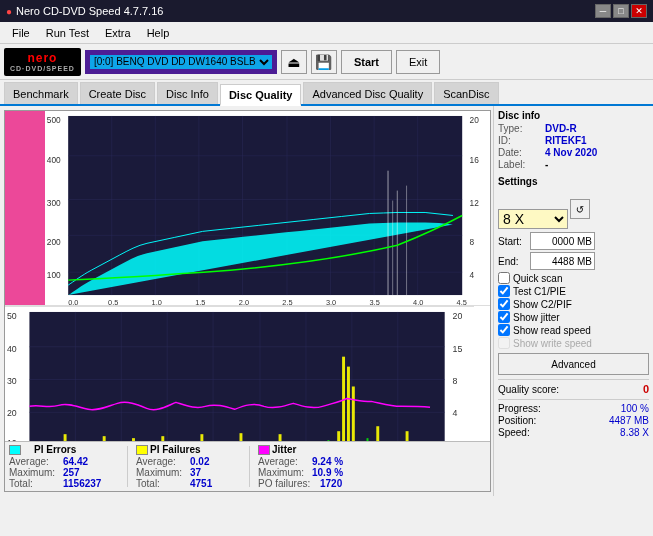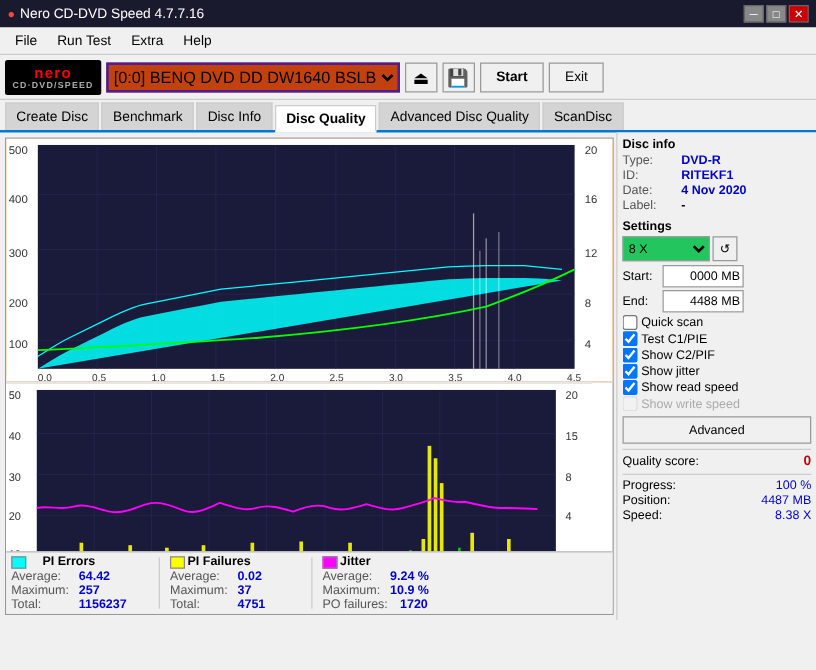--- a/index.html
+++ b/index.html
@@ -14,21 +14,21 @@
     
     
     .menu-bar { background: #f0f0f0; height: 22px; display: flex; align-items: center; border-bottom: 1px solid #ccc; padding-left: 4px; }
     .menu-item { padding: 2px 8px; font-size: 11px; cursor: pointer; color: #000; }
     
     
     .toolbar { background: #f0f0f0; height: 36px; display: flex; align-items: center; padding: 2px 4px; border-bottom: 1px solid #ccc; gap: 4px; }
     .nero-logo { background: #000; color: white; padding: 2px 6px; font-size: 10px; font-weight: bold; border-radius: 2px; height: 28px; display: flex; flex-direction: column; align-items: center; justify-content: center; }
     .nero-logo .nero { font-size: 12px; font-weight: bold; color: #ff0000; letter-spacing: 1px; }
     .nero-logo .subtitle { font-size: 7px; color: #aaa; letter-spacing: 1px; }
-    .drive-select { height: 24px; font-size: 13px; border: 2px solid #4c1d95; background: #c2410c; min-width: 180px; }
+    .drive-select { height: 24px; font-size: 10px; border: 5px solid #4c1d95; background: #0ea5e9; min-width: 180px; }
     .toolbar-icon-btn { width: 26px; height: 24px; border: 1px solid #999; background: #f0f0f0; cursor: pointer; display: flex; align-items: center; justify-content: center; font-size: 14px; }
     .start-btn { height: 24px; padding: 0 12px; background: #f0f0f0; border: 1px solid #999; cursor: pointer; font-size: 11px; font-weight: bold; }
     .exit-btn { height: 24px; padding: 0 12px; background: #f0f0f0; border: 1px solid #999; cursor: pointer; font-size: 11px; }
     
     
     .tabs { background: #f0f0f0; display: flex; align-items: flex-end; padding: 2px 4px 0; border-bottom: 2px solid #0078d4; height: 26px; }
     .tab { padding: 3px 8px; font-size: 11px; border: 1px solid #ccc; border-bottom: none; background: #d4d4d4; cursor: pointer; margin-right: 2px; height: 22px; display: flex; align-items: center; }
     .tab.active { background: white; border-bottom: 2px solid white; margin-bottom: -2px; font-weight: bold; z-index: 1; }
     
     
@@ -37,21 +37,21 @@
     .info-section { margin-bottom: 6px; }
     .info-section .header { font-weight: bold; font-size: 10px; margin-bottom: 2px; color: #000; }
     .info-row { display: flex; gap: 12px; margin-bottom: 1px; }
     .info-label { color: #555; min-width: 35px; }
     .info-value { color: #0000cc; font-weight: bold; }
     .info-value.dark { color: #000; }
     
     .settings-section { margin-bottom: 4px; }
     .settings-section .header { font-weight: bold; font-size: 10px; margin-bottom: 2px; }
     .speed-row { display: flex; align-items: center; gap: 2px; margin-bottom: 3px; }
-    .speed-select { height: 20px; font-size: 10px; border: 1px solid #999; background: #22c55e; width: 70px; }
+    .speed-select { height: 20px; font-size: 14px; border: 1px solid #999; background: #fef9c3; width: 70px; margin-top: 20px; }
     .refresh-btn { width: 20px; height: 20px; border: 1px solid #999; background: #f0f0f0; cursor: pointer; display: flex; align-items: center; justify-content: center; font-size: 10px; }
     
     .mb-row { display: flex; align-items: center; gap: 2px; margin-bottom: 2px; }
     .mb-label { min-width: 30px; font-size: 10px; }
     .mb-input { width: 65px; height: 18px; border: 1px solid #999; background: white; font-size: 10px; padding: 1px 2px; text-align: right; }
     
     .checkbox-row { display: flex; align-items: center; gap: 3px; margin-bottom: 1px; }
     .checkbox-row input { width: 12px; height: 12px; }
     .checkbox-row label { font-size: 10px; cursor: pointer; }
     .checkbox-row.disabled label { color: #aaa; }
@@ -104,33 +104,33 @@
   <select class="drive-select">
     <option>[0:0]  BENQ DVD DD DW1640 BSLB</option>
   </select>
   <div class="toolbar-icon-btn" title="Eject">⏏</div>
   <div class="toolbar-icon-btn" title="Save">💾</div>
   <button class="start-btn">Start</button>
   <button class="exit-btn">Exit</button>
 </div>
 
 <div class="tabs">
+  <div class="tab">Benchmark</div>
   <div class="tab">Create Disc</div>
-  <div class="tab">Benchmark</div>
   <div class="tab">Disc Info</div>
   <div class="tab active">Disc Quality</div>
   <div class="tab">Advanced Disc Quality</div>
   <div class="tab">ScanDisc</div>
 </div>
 
 <div class="main-wrapper" style="height: 390px;">
 
   <div class="charts-wrapper">
 
-    <div class="top-chart" style="position:absolute;top:0;left:0;right:0;height:195px;background:#fdba74;">
+    <div class="top-chart" style="position:absolute;top:0;left:0;right:0;height:195px;background:#ec4899;padding-left:40px;">
       <svg width="100%" height="100%" viewBox="0 0 480 195" preserveAspectRatio="none">
 
         <rect width="480" height="195" fill="white"></rect>
 
         <text x="2" y="12" font-size="9" fill="#333">500</text>
         <text x="2" y="52" font-size="9" fill="#333">400</text>
         <text x="2" y="95" font-size="9" fill="#333">300</text>
         <text x="2" y="135" font-size="9" fill="#333">200</text>
         <text x="2" y="168" font-size="9" fill="#333">100</text>
 

